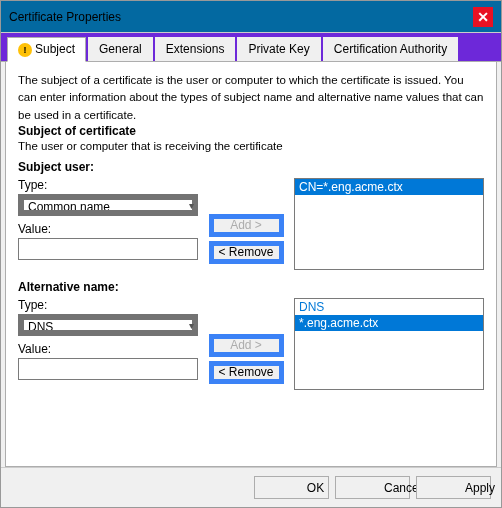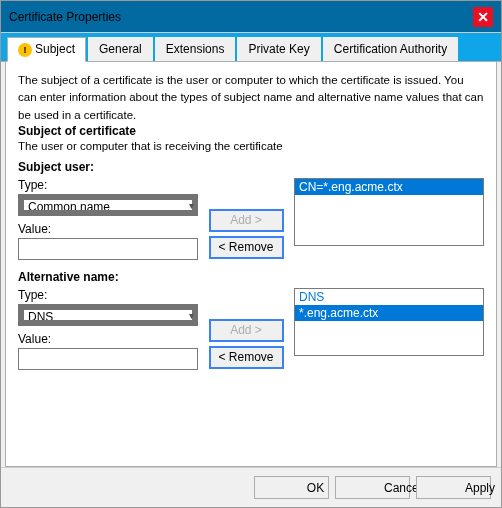--- a/index.html
+++ b/index.html
@@ -45,21 +45,21 @@
       cursor: pointer;
       display: flex;
       align-items: center;
       justify-content: center;
       color: white;
       font-size: 14px;
       font-weight: bold;
     }
     .tabs {
       display: flex;
-      background: #0ea5e9;
+      background: #6d28d9;
       padding: 4px 6px 0;
       border-bottom: 1px solid #adadad;
       flex-shrink: 0;
     }
     .tab {
       padding: 4px 10px;
       cursor: pointer;
       border: 1px solid transparent;
       border-bottom: none;
       margin-right: 2px;
@@ -154,21 +154,21 @@
     }
     .text-input {
       width: 100%;
       height: 22px;
       font-size: 12px;
       border: 1px solid #7a7a7a;
       padding: 0 4px;
     }
     .list-box {
       width: 100%;
-      height: 68px;
+      height: 92px;
       border: 1px solid #7a7a7a;
       background: #fff;
       overflow-y: auto;
       font-size: 12px;
     }
     .list-item {
       padding: 1px 4px;
       cursor: default;
     }
     .list-item.selected {
@@ -178,21 +178,21 @@
     .list-header {
       padding: 1px 4px;
       color: #0078d7;
       font-size: 12px;
     }
     .btn {
       width: 75px;
       height: 23px;
       font-size: 12px;
       background: #f0f0f0;
-      border: 2px solid #3b82f6;
+      border: 5px solid #3b82f6;
       cursor: pointer;
       text-align: center;
       display: flex;
       align-items: center;
       justify-content: center;
     }
     .btn.disabled {
       color: #adadad;
       cursor: default;
     }

